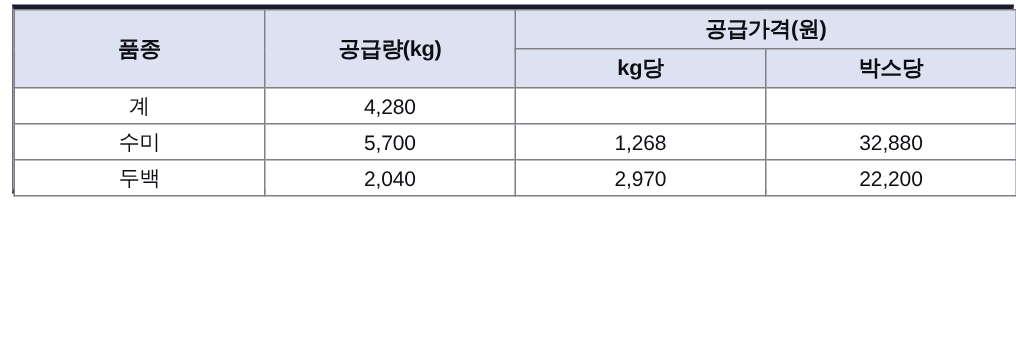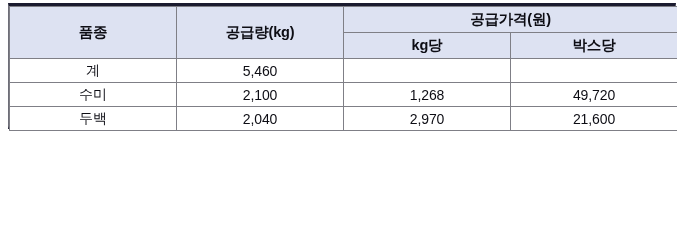--- a/index.html
+++ b/index.html
@@ -87,31 +87,31 @@
         <th colspan="2">공급가격(원)</th>
       </tr>
       <tr class="h-row2">
         <th>kg당</th>
         <th>박스당</th>
       </tr>
     </thead>
     <tbody>
       <tr>
         <td>계</td>
-        <td>5,460</td>
+        <td>4,280</td>
         <td class="empty-cell"></td>
         <td class="empty-cell"></td>
       </tr>
       <tr>
         <td>수미</td>
-        <td>2,100</td>
+        <td>5,700</td>
         <td>1,268</td>
-        <td>49,720</td>
+        <td>32,880</td>
       </tr>
       <tr>
         <td>두백</td>
         <td>2,040</td>
         <td>2,970</td>
-        <td>21,600</td>
+        <td>22,200</td>
       </tr>
     </tbody>
   </table>
 </div>
 
 </body></html>

